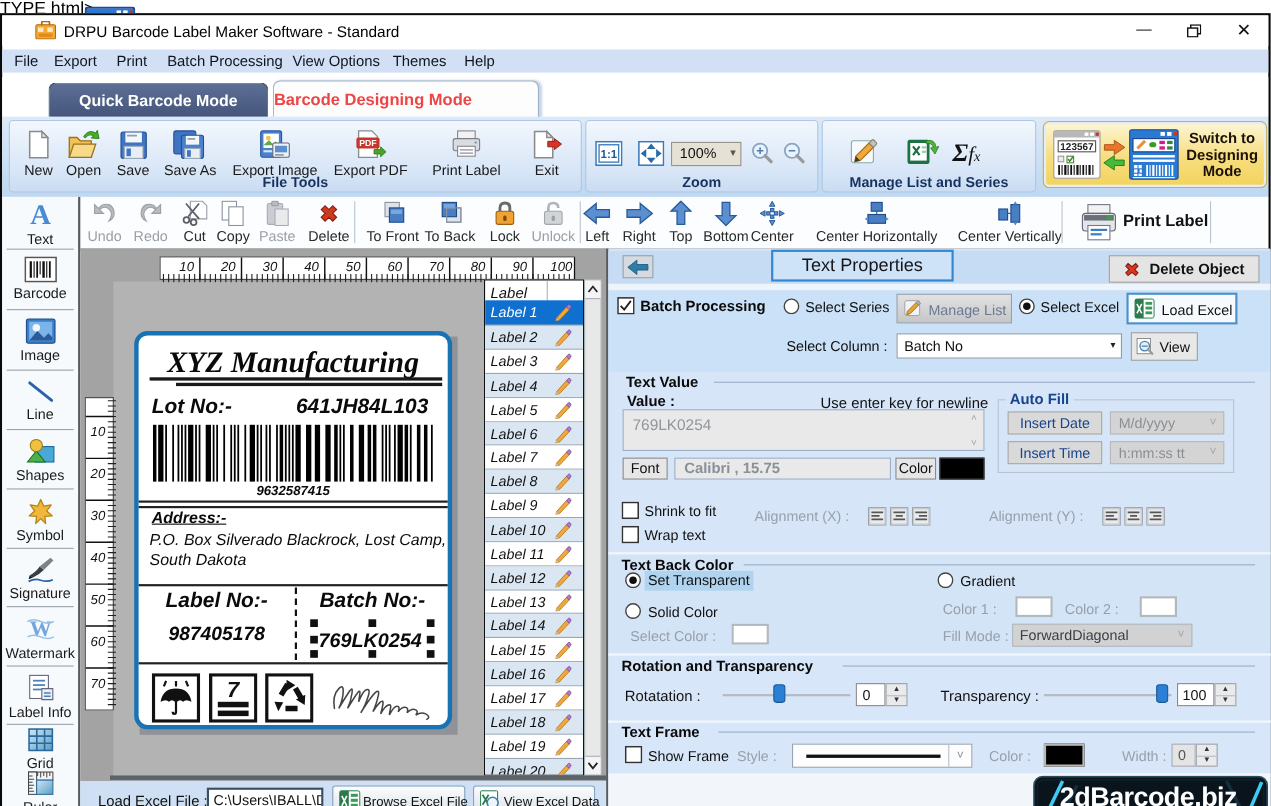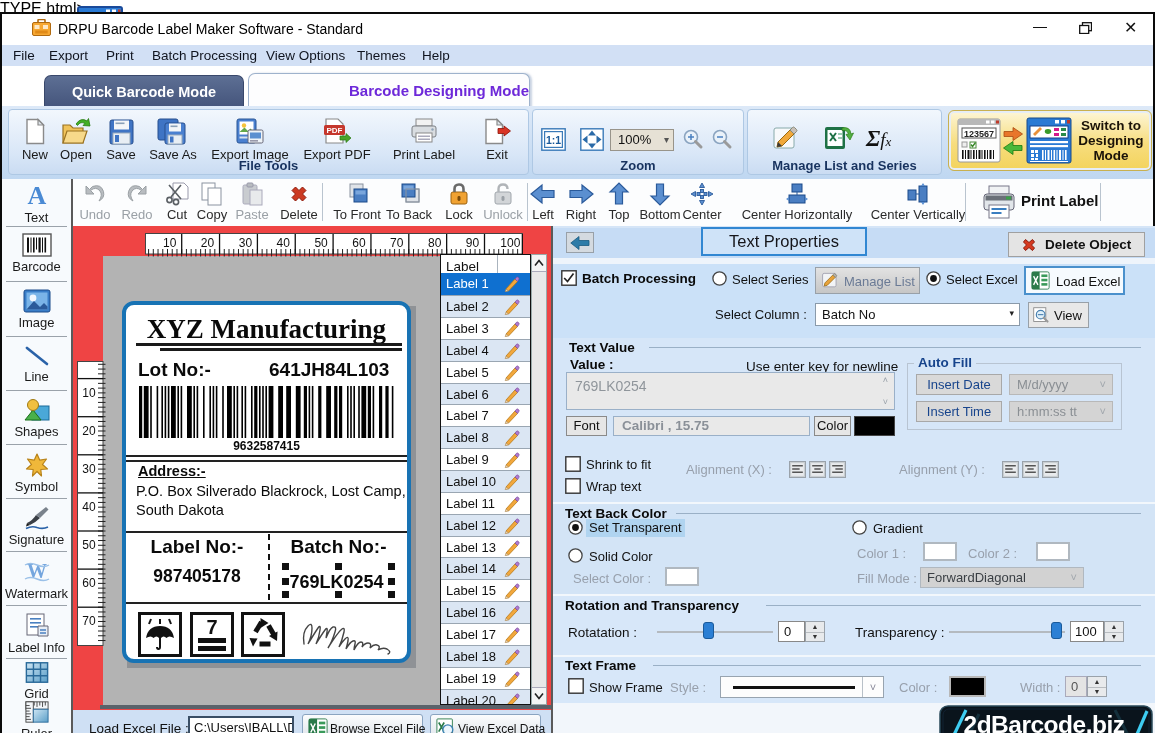--- a/index.html
+++ b/index.html
@@ -1180,40 +1180,40 @@
 
 #titlebar{position:absolute;left:0;top:0;width:1151px;height:28px;background:#fff;}
 #titletxt{position:absolute;left:56px;top:7px;font-size:14px;color:#000;}
 .winbtn{position:absolute;top:6px;width:18px;height:16px;color:#111;font-size:14px;}
 
 #menubar{position:absolute;left:0;top:31px;width:1151px;height:21px;background:#d2e0f5;}
 .mi{position:absolute;top:3px;font-size:13.5px;color:#10141f;}
 
 #tabrow{position:absolute;left:0;top:56px;width:1151px;height:36px;background:#fff;}
 #tabq{position:absolute;left:42px;top:5px;width:198px;height:33px;background:linear-gradient(#5d6f94,#43537a);border:1px solid #39486b;border-bottom:none;border-radius:7px 7px 0 0;color:#fff;font-weight:bold;font-size:14.5px;text-align:center;line-height:32px;}
-#tabd{position:absolute;left:246px;top:3px;width:240px;height:35px;background:#fdfdfe;border:1px solid #9eb2cc;border-bottom:none;border-radius:7px 7px 0 0;color:#6d28d9;font-weight:bold;font-size:15px;text-align:right;line-height:34px;box-shadow:2px 0 2px rgba(150,170,200,.5);padding-left:40px;}
+#tabd{position:absolute;left:246px;top:3px;width:240px;height:35px;background:#fdfdfe;border:1px solid #9eb2cc;border-bottom:none;border-radius:7px 7px 0 0;color:#ef4444;font-weight:bold;font-size:15px;text-align:left;line-height:34px;box-shadow:2px 0 2px rgba(150,170,200,.5);}
 
 #ribbon{position:absolute;left:0;top:92px;width:1151px;height:73px;background:linear-gradient(#dde9f8,#bfd7f1);}
 .rgroup{position:absolute;top:3px;height:64px;background:linear-gradient(#f2f7fd,#d8e6f7 70%,#cadcf2);border:1px solid #aec8e4;border-radius:4px;}
 .rglabel{position:absolute;left:0;bottom:1px;width:100%;text-align:center;font-size:13px;font-weight:bold;color:#17325e;}
 .ritem{position:absolute;top:8px;text-align:center;font-size:13px;color:#1a1a1a;white-space:nowrap;}
 .ritem svg{display:block;margin:0 auto 2px auto;}
 
 #toolbar2{position:absolute;left:71px;top:165px;width:1080px;height:47px;background:#fcfdfe;border-bottom:2px solid #5a5a5a;}
 .titem{position:absolute;top:3px;text-align:center;font-size:13px;color:#2a2a2a;white-space:nowrap;}
 .titem.dis{color:#9aa0a6;}
 .titem svg{display:block;margin:0 auto 1px auto;}
 .tsep{position:absolute;top:4px;width:1px;height:38px;background:#b9c4cf;}
 
 #sidebar{position:absolute;left:0;top:165px;width:71px;height:566px;background:#f7fafd;border-right:2px solid #5a5a5a;box-sizing:border-box;}
 .sitem{position:absolute;left:0;width:69px;text-align:center;font-size:13px;color:#1a1a1a;}
 .sitem svg{display:block;margin:0 auto 2px auto;}
 .ssep{position:absolute;left:4px;width:61px;height:1px;background:#9aa2aa;}
 
-#canvas{position:absolute;left:71px;top:212px;width:480px;height:484px;background:#ef4444;}
+#canvas{position:absolute;left:71px;top:212px;width:480px;height:484px;background:#a3a3a3;font-style:italic;}
 #page{position:absolute;left:30px;top:30px;width:431px;height:450px;background:#b3b3b3;}
 
 #rpanel{position:absolute;left:549px;top:212px;width:604px;height:519px;background:#d5e5f7;border-left:2px solid #5a5a5a;box-sizing:border-box;}
 
 #bottombar{position:absolute;left:71px;top:696px;width:478px;height:35px;background:#cfe0f4;}
 .gtxt{color:#98a0ac;}
 </style>
 
 
 <div id="win">

